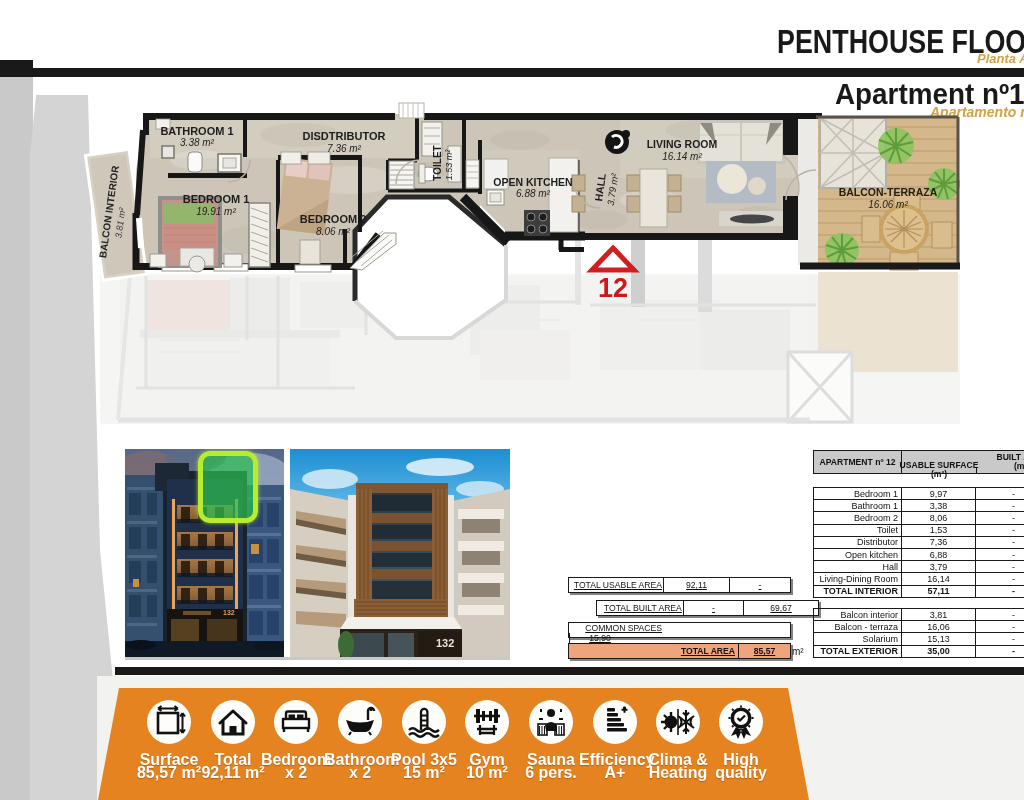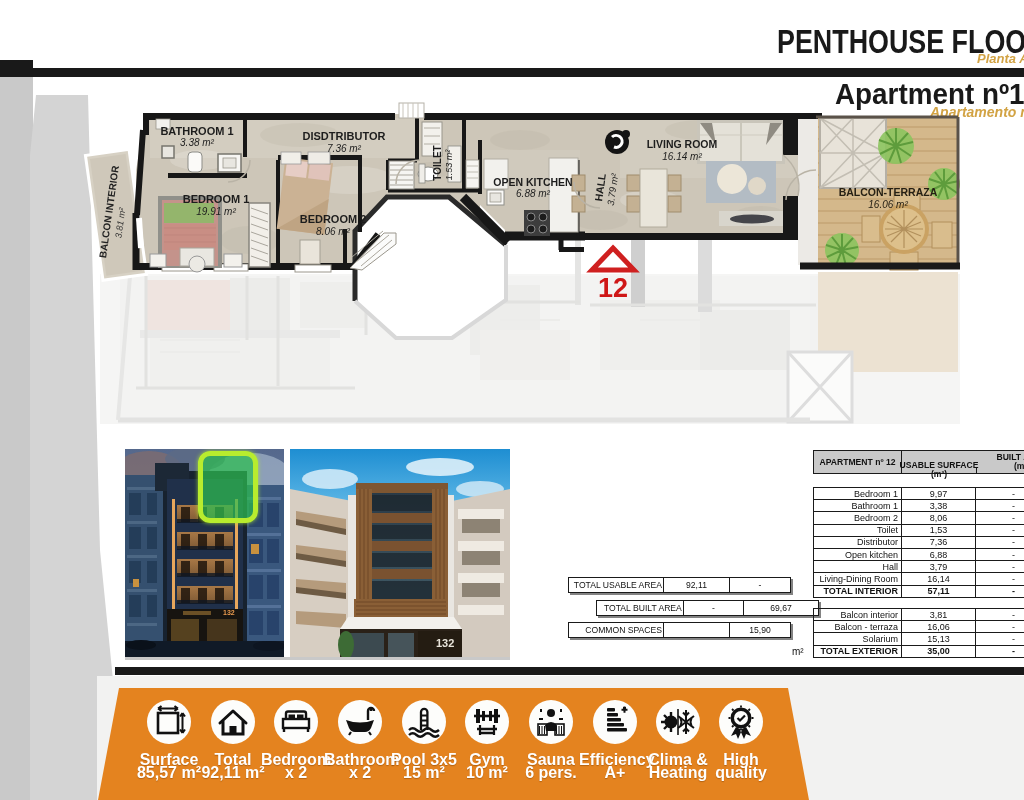--- a/index.html
+++ b/index.html
@@ -463,44 +463,48 @@
       <rect x="128" y="182" width="44" height="26" fill="#241c12"></rect>
       <text x="146" y="198" font-size="11" fill="#e8e4da" font-weight="bold" font-family="Liberation Sans, sans-serif">132</text>
       <ellipse cx="56" cy="196" rx="8" ry="14" fill="#3d6b35"></ellipse>
     </svg>
   </div>
 
   <div class="abs" style="left:125px;top:657px;width:385px;height:3px;background:#c9c9c9;"></div>
 
   <style>
     .trow{position:absolute;display:flex;border:1px solid #1a1a1a;font-size:8.6px;color:#111;white-space:nowrap;box-shadow:2px 2px 0 rgba(30,30,30,0.55);}
-    .trow .c{border-left:1px solid #1a1a1a;display:flex;align-items:center;justify-content:center;height:100%;box-sizing:border-box;}
+    .trow .c{border-left:1px solid #1a1a1a;display:flex;align-items:center;justify-content:center;height:100%;box-sizing:border-box;text-decoration:underline;}
     .trow .c:first-child{border-left:none;}
     .rt{position:absolute;border:1px solid #1a1a1a;box-sizing:border-box;}
     .rt .r{display:flex;border-top:1px solid #1a1a1a;font-size:9px;color:#111;height:11.2px;white-space:nowrap;}
     .rt .r:first-child{border-top:none;}
     .rt .r div{display:flex;align-items:center;box-sizing:border-box;}
     .rt .lab{width:88px;justify-content:flex-end;padding-right:3px;border-right:1px solid #1a1a1a;}
     .rt .v1{width:74px;justify-content:center;border-right:1px solid #1a1a1a;}
     .rt .v2{width:75px;justify-content:center;}
   </style>
   <div class="trow" style="left:568px;top:577px;width:221px;height:14px;">
     <div class="c" style="width:94px;justify-content:flex-end;padding-right:1px;">TOTAL USABLE AREA</div>
     <div class="c" style="width:66px;">92,11</div>
     <div class="c" style="width:61px;">-</div>
   </div>
   <div class="trow" style="left:596px;top:600px;width:221px;height:14px;">
     <div class="c" style="width:94px;justify-content:flex-end;padding-right:1px;">TOTAL BUILT AREA</div>
     <div class="c" style="width:66px;">-</div>
     <div class="c" style="width:82px;">69,67</div>
   </div>
-  <div class="trow" style="left:568px;top:622px;width:221px;height:14px;">
+  <div class="trow" style="left:568px;top:622px;width:221px;height:14px;flex-direction:column;">
     <div class="c" style="width:94px;justify-content:flex-end;padding-right:1px;">COMMON SPACES</div>
     <div class="c" style="width:66px;"></div>
     <div class="c" style="width:61px;">15,90</div>
+  </div>
+  <div class="trow" style="left:568px;top:643px;width:221px;height:14px;background:#f0a47c;font-weight:bold;">
+    <div class="c" style="width:169px;justify-content:flex-end;padding-right:3px;">TOTAL AREA</div>
+    <div class="c" style="width:52px;">85,57</div>
   </div>
   <div class="abs" style="left:792px;top:646px;font-size:10px;color:#111;">m²</div>
 
   <div class="abs" style="left:813px;top:450px;width:260px;height:24px;border:1px solid #1a1a1a;background:#c9c9c9;display:flex;box-sizing:border-box;font-size:8.6px;font-weight:bold;color:#111;">
     <div style="width:88px;display:flex;align-items:center;justify-content:center;border-right:1px solid #1a1a1a;box-sizing:border-box;">APARTMENT nº 12</div>
     <div style="width:75px;display:flex;align-items:center;justify-content:center;border-right:1px solid #1a1a1a;box-sizing:border-box;text-align:center;line-height:9.5px;white-space:nowrap;margin-top:16px;">USABLE SURFACE<br>(m²)</div>
     <div style="width:90px;display:flex;align-items:center;justify-content:center;text-align:center;line-height:9.5px;white-space:nowrap;">BUILT AREA<br>(m²)</div>
   </div>
 
   <div class="rt" style="left:813px;top:487px;width:260px;">

